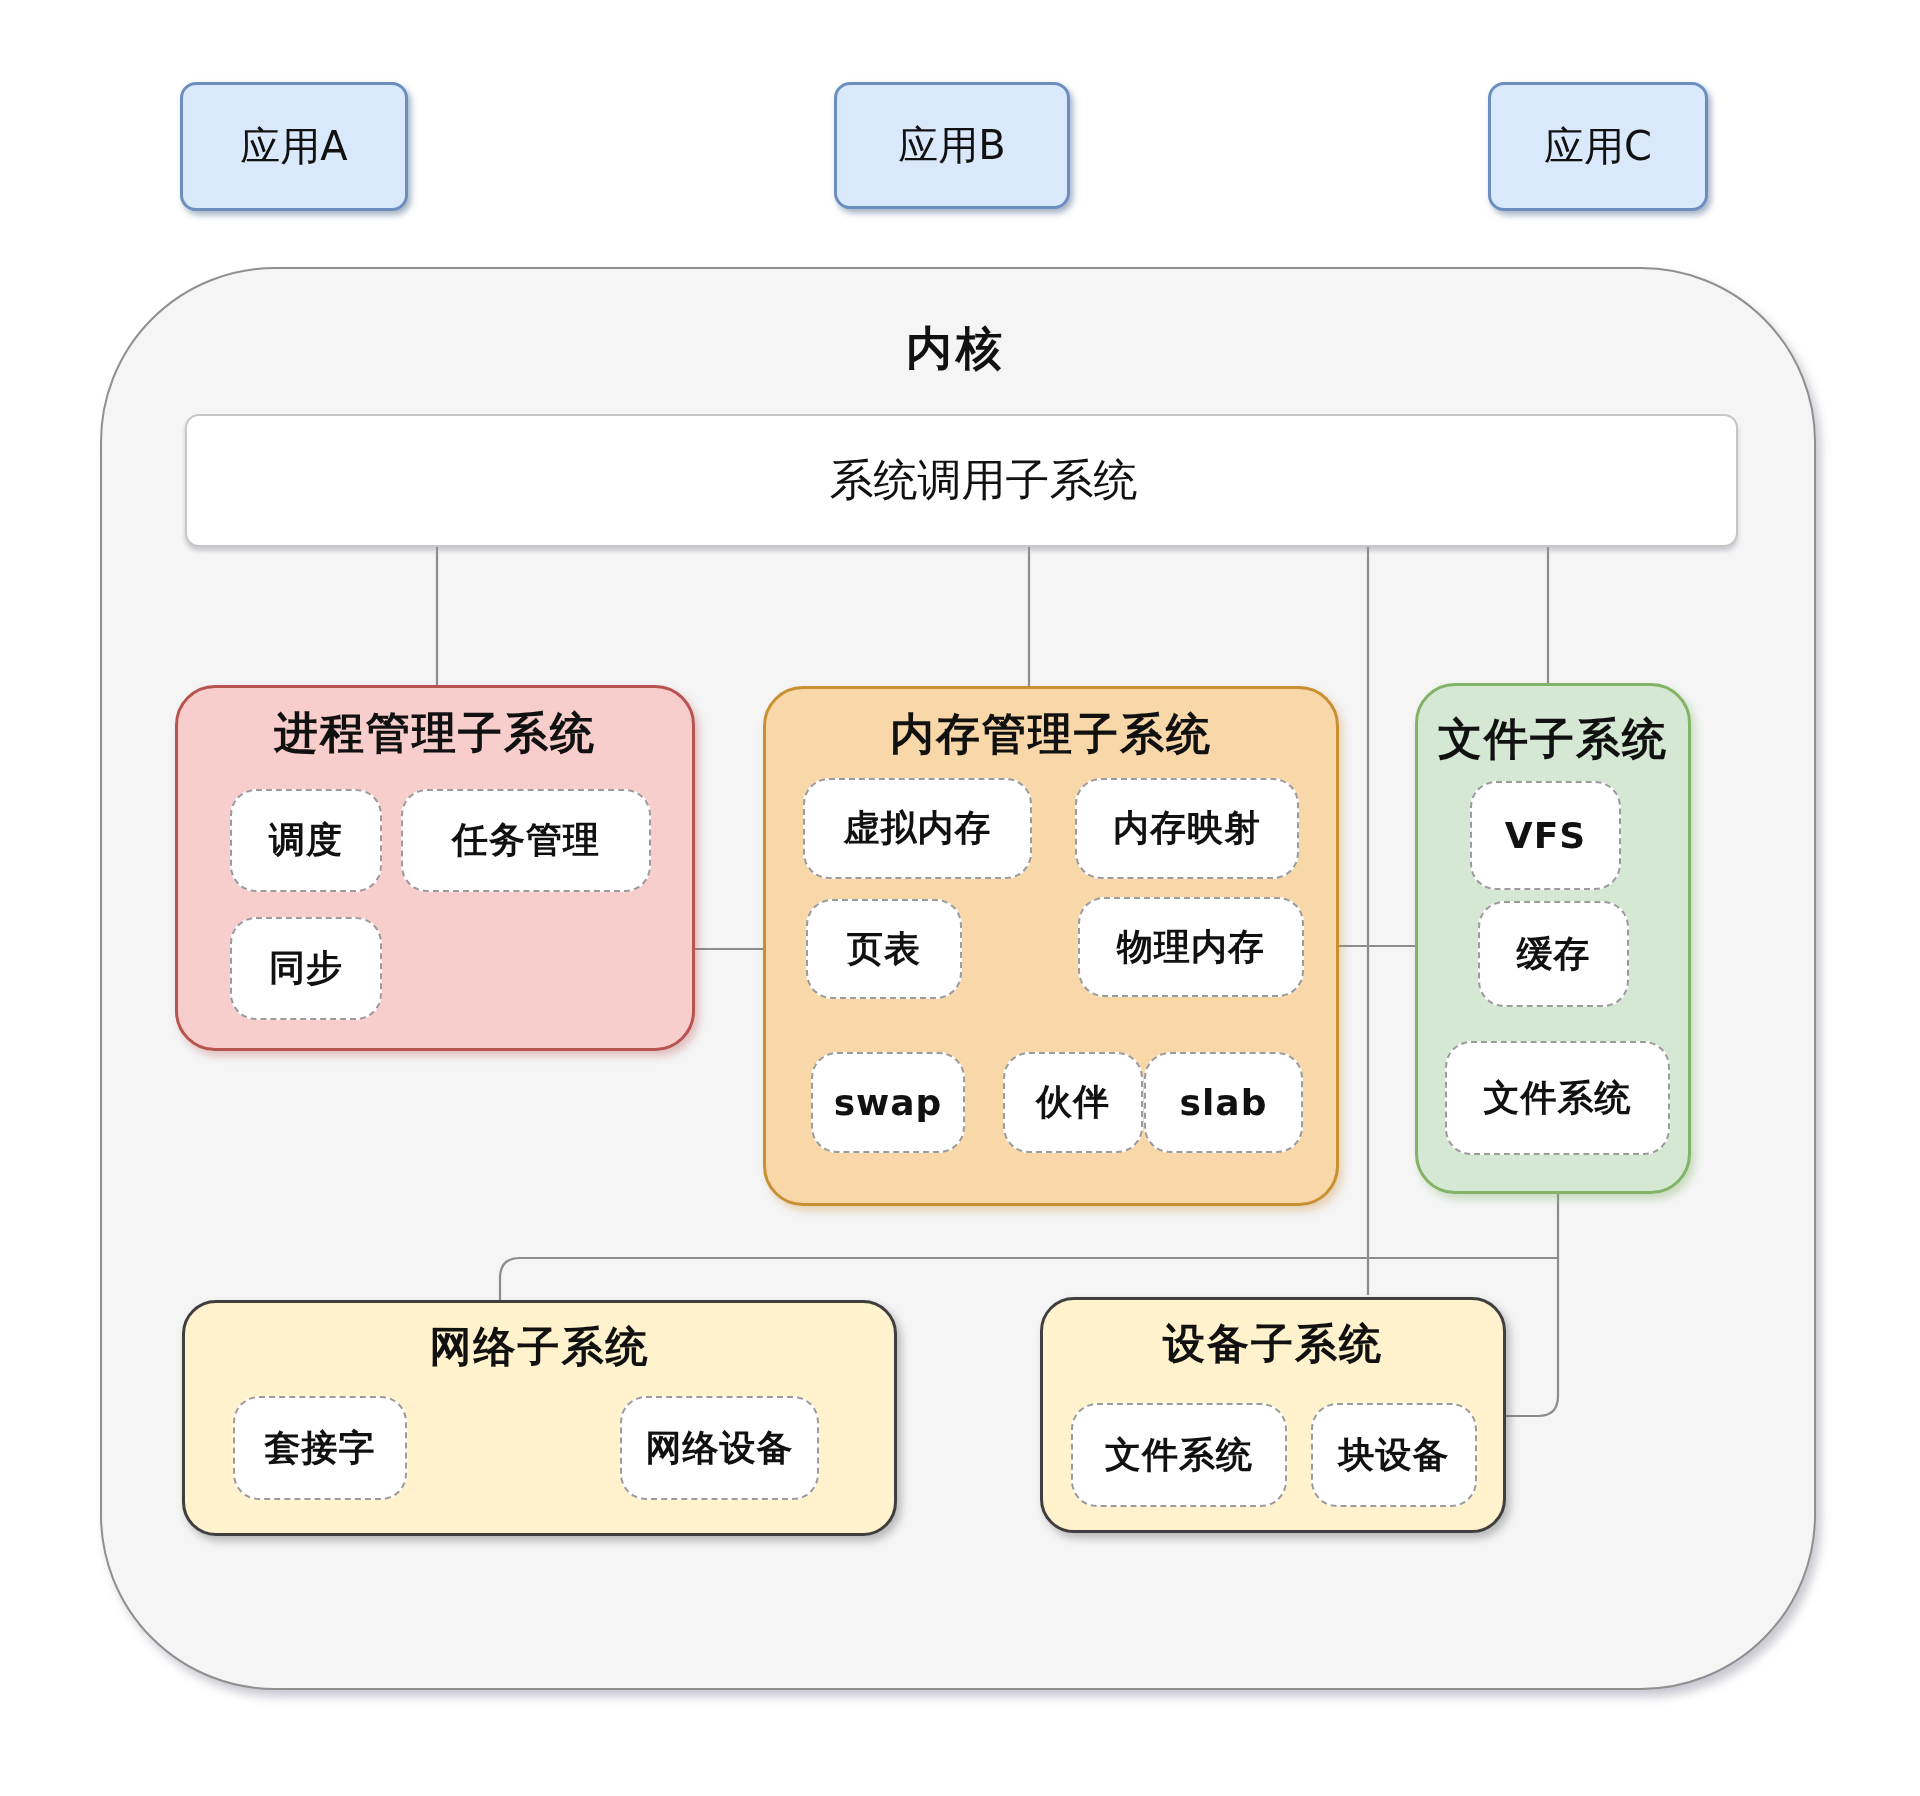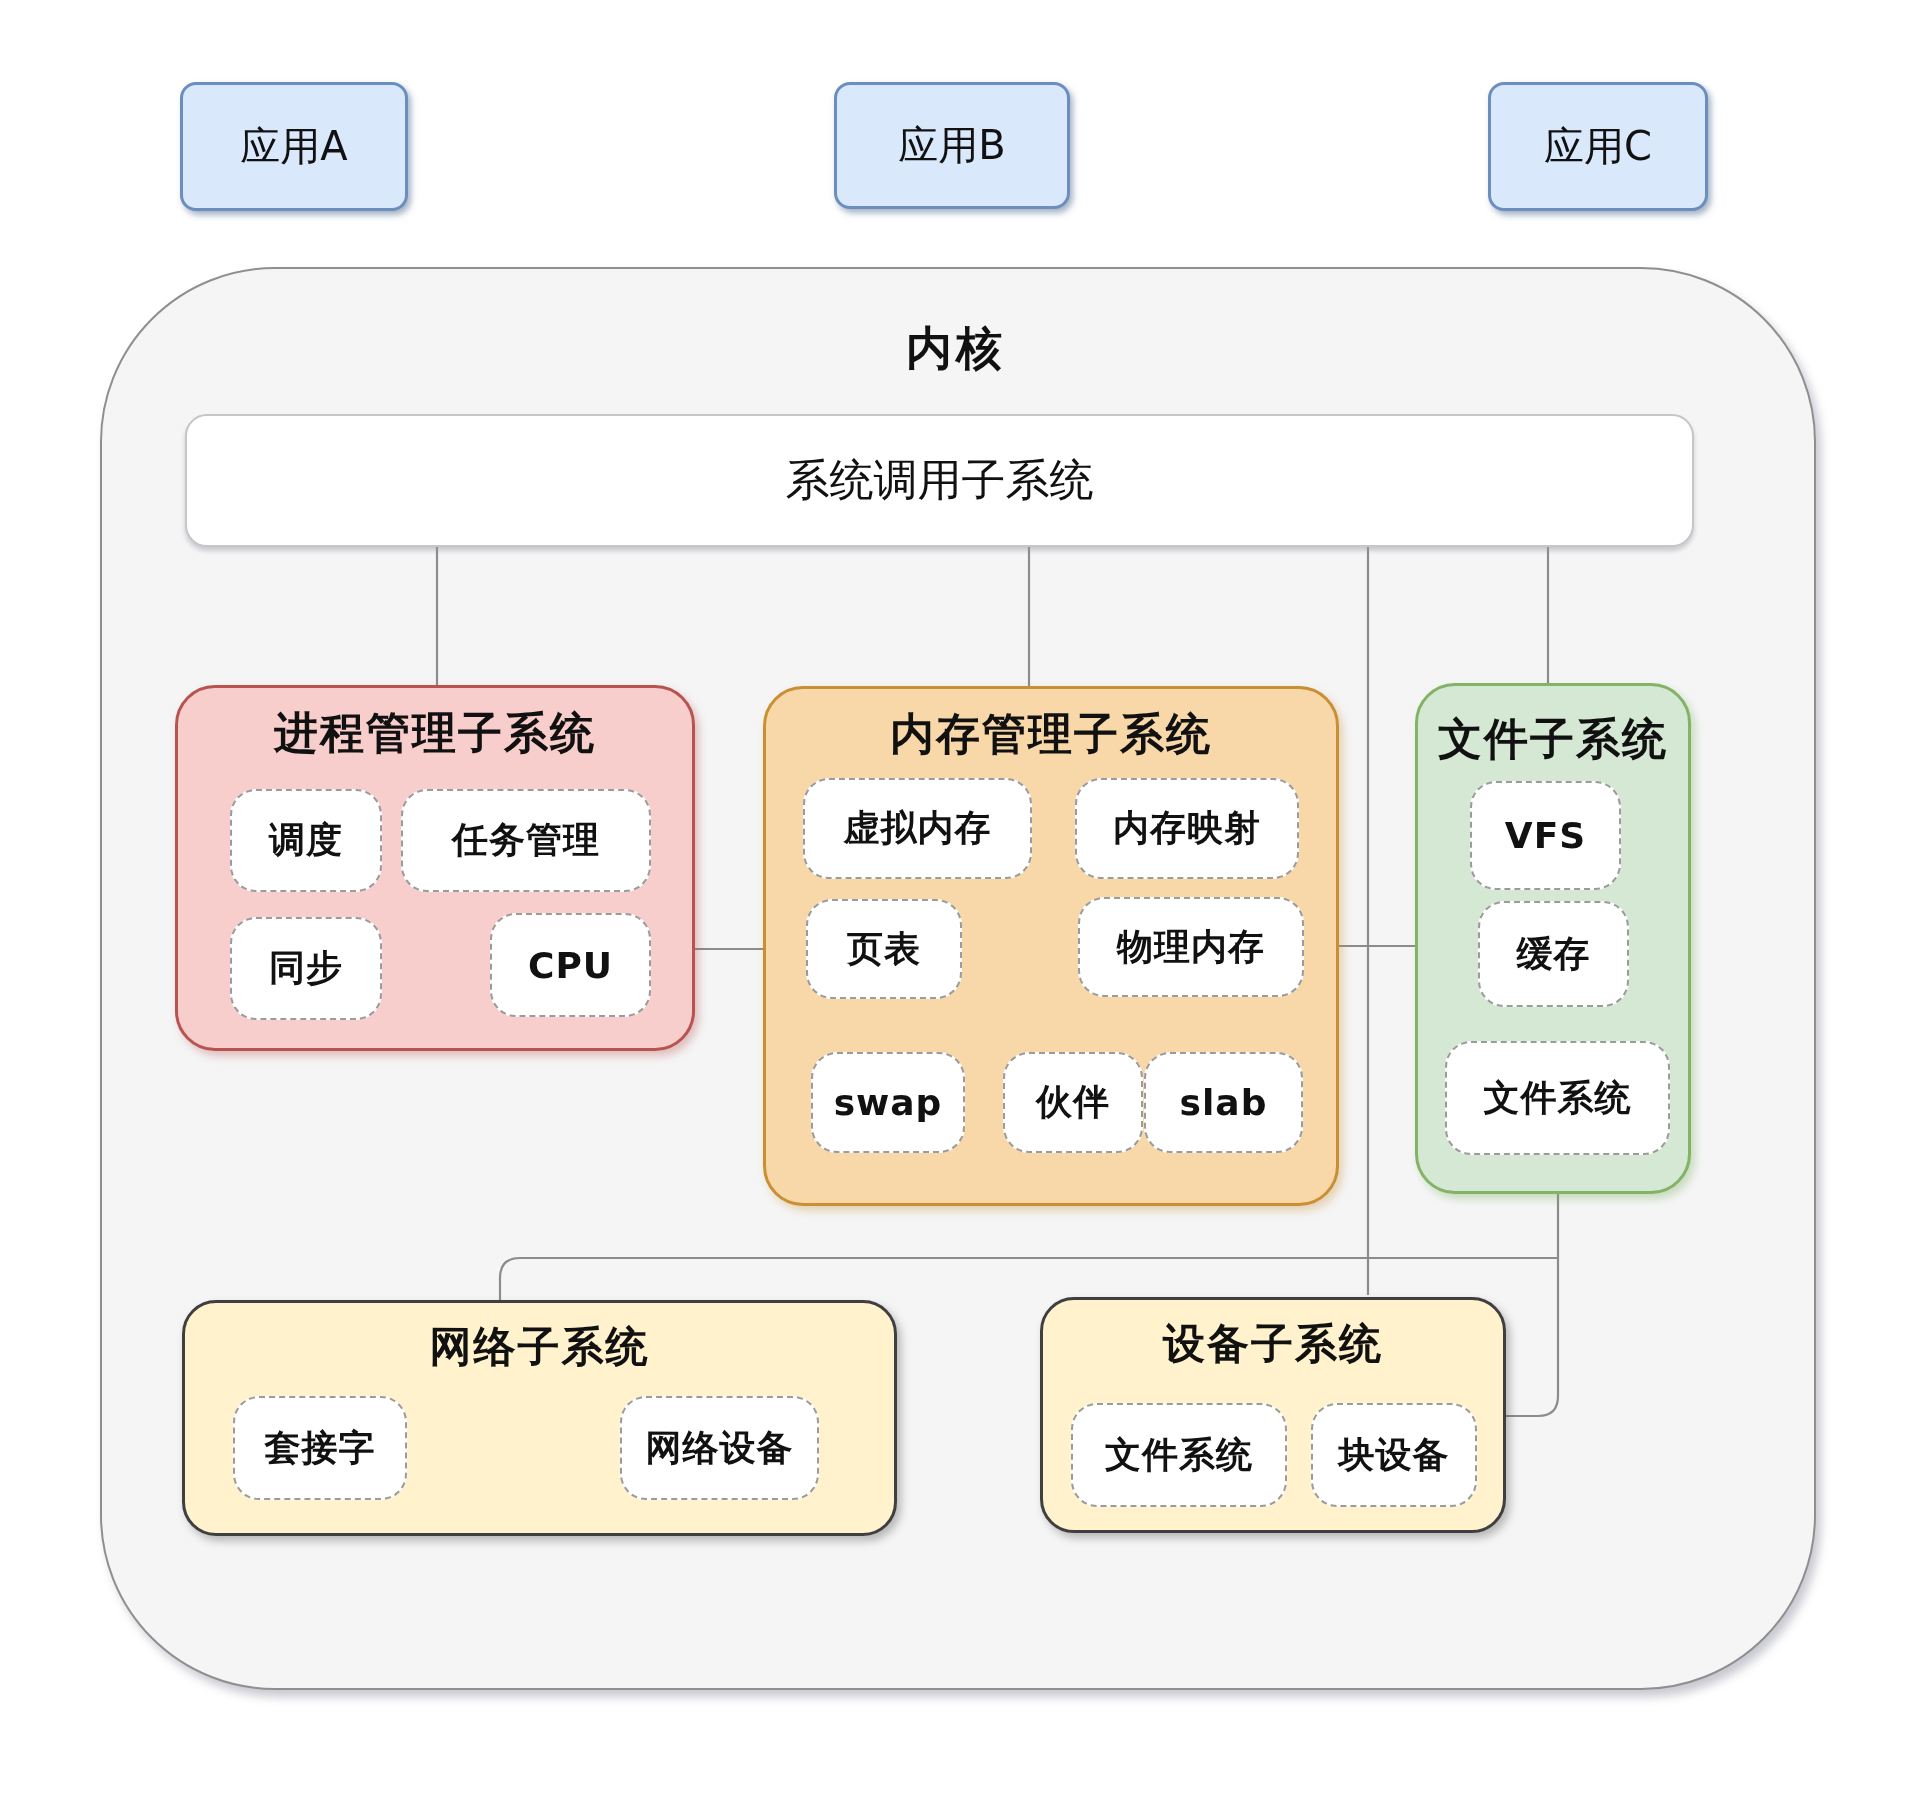--- a/index.html
+++ b/index.html
@@ -19,23 +19,23 @@
     background:var(--kernel-fill);border:2px solid var(--kernel-border);border-radius:175px;
     box-shadow:5px 7px 10px rgba(135,135,155,.45);
   }
   .kernel-title{
     position:absolute;left:100px;top:318px;width:1712px;text-align:center;
     font-size:46px;font-weight:bold;letter-spacing:4px;
   }
   
   .syscall-bar{
     position:absolute;left:185px;top:414px;width:1505px;height:129px;
-    background:var(--bar-fill);border:2px solid var(--bar-border);border-radius:22px;
+    background:var(--bar-fill);border:2px solid var(--bar-border);border-radius:14px;
     display:flex;align-items:center;justify-content:center;font-size:44px;
-    box-shadow:0 4px 4px rgba(150,150,165,.45);z-index:3;
+    box-shadow:0 4px 4px rgba(150,150,165,.45);z-index:3;padding-left:44px;
   }
   
   .wires{position:absolute;left:0;top:0;z-index:2;}
   .wires path{stroke:var(--line);stroke-width:2.2;fill:none;}
   
   .subsystem{position:absolute;z-index:3;border-radius:40px;font-weight:bold;}
   .box-title{position:absolute;left:0;width:100%;text-align:center;font-size:44px;letter-spacing:2px;}
   .subsystem.process{
     left:175px;top:685px;width:514px;height:360px;
     background:var(--process-fill);border:3px solid var(--process-border);
@@ -96,21 +96,20 @@
 
   <div class="syscall-bar">
     <span>系统调用子系统</span>
   </div>
 
   <div class="subsystem process">
     <div class="box-title" style="top:16px">进程管理子系统</div>
     <div class="chip" style="left:52px;top:101px;width:148px;height:99px">调度</div>
     <div class="chip" style="left:223px;top:101px;width:246px;height:99px">任务管理</div>
     <div class="chip" style="left:52px;top:229px;width:148px;height:99px">同步</div>
-    <div class="chip" style="left:312px;top:225px;width:157px;height:100px">CPU</div>
   </div>
 
   <div class="subsystem memory">
     <div class="box-title" style="top:16px">内存管理子系统</div>
     <div class="chip" style="left:37px;top:89px;width:225px;height:97px">虚拟内存</div>
     <div class="chip" style="left:309px;top:89px;width:220px;height:97px">内存映射</div>
     <div class="chip" style="left:40px;top:210px;width:152px;height:96px">页表</div>
     <div class="chip" style="left:312px;top:208px;width:222px;height:96px">物理内存</div>
     <div class="chip" style="left:45px;top:363px;width:150px;height:97px">swap</div>
     <div class="chip" style="left:237px;top:363px;width:136px;height:97px">伙伴</div>

